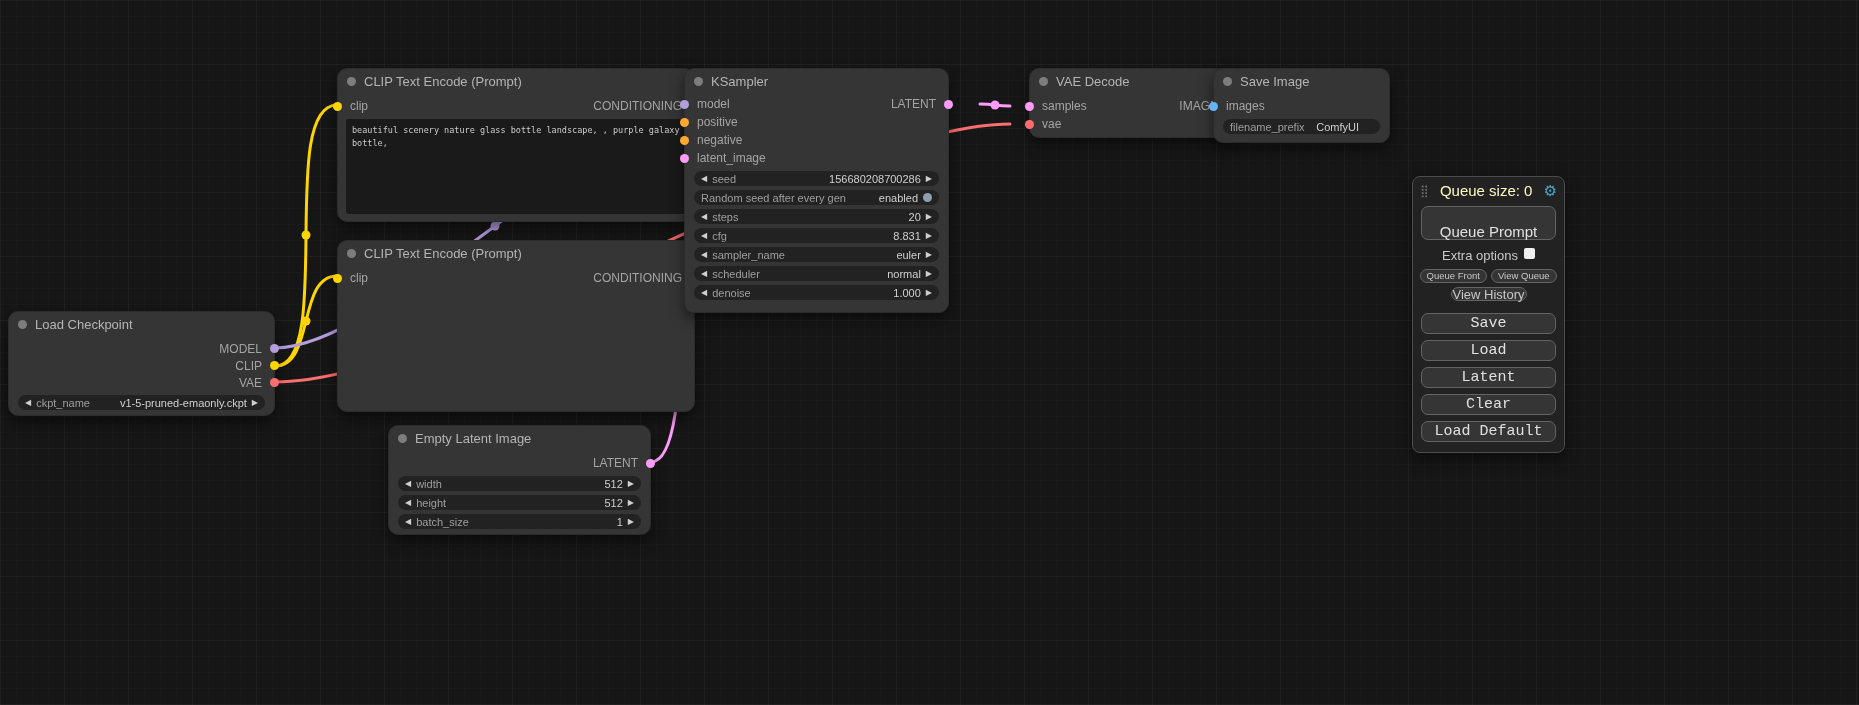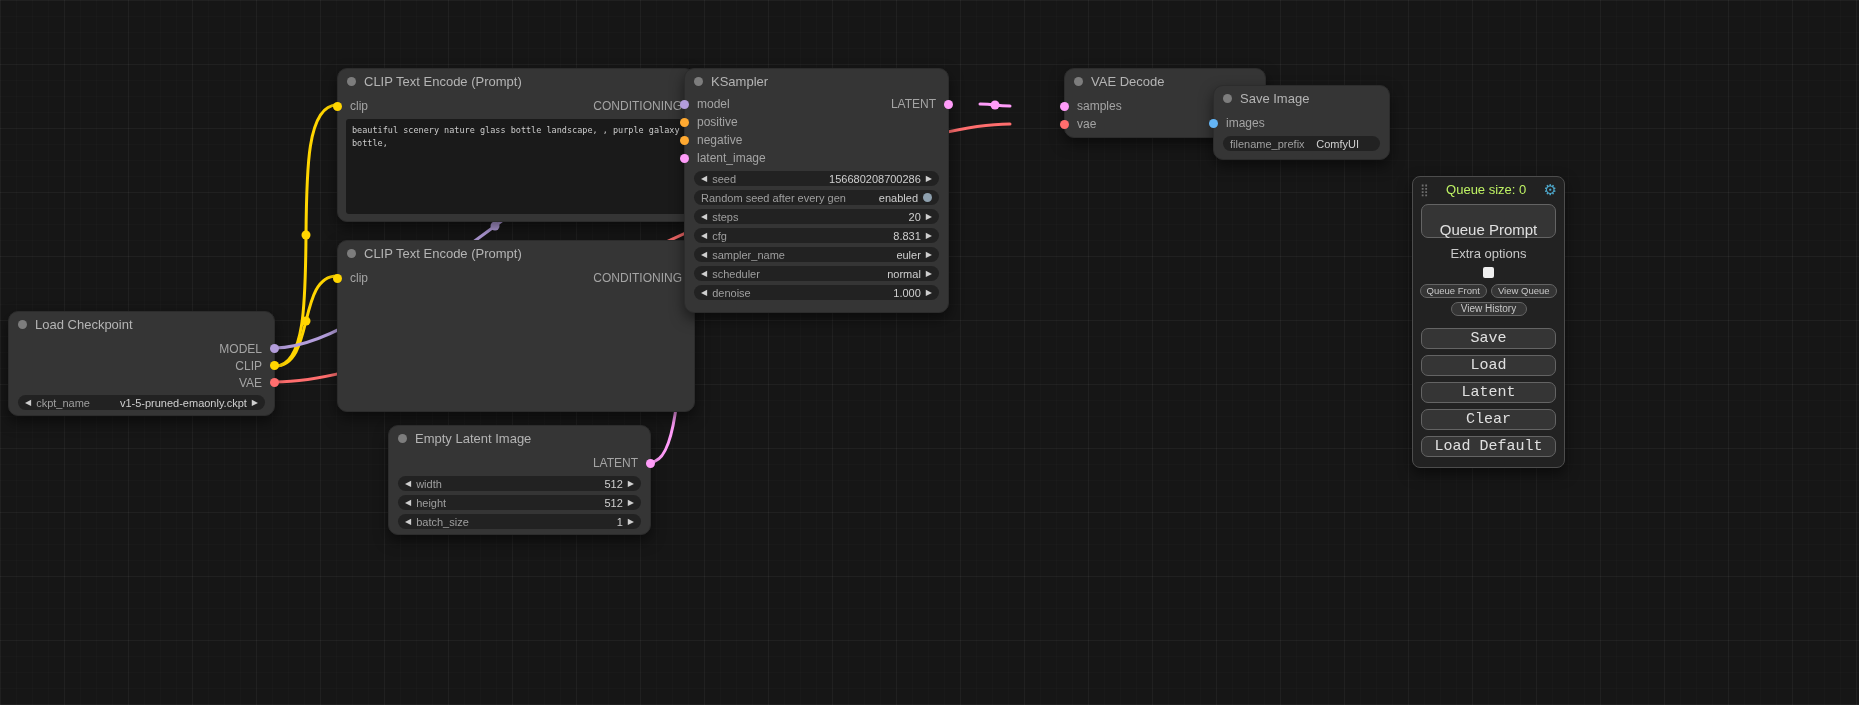--- a/index.html
+++ b/index.html
@@ -55,30 +55,30 @@
   }
 
   
   .menu{
     position:absolute;left:1412px;top:176px;width:153px;z-index:3;
     background:#222;border:1px solid #4d4d4d;border-radius:8px;
     box-shadow:0 6px 14px rgba(0,0,0,.5);padding-bottom:10px;box-sizing:border-box;
   }
   .menu-header{display:flex;align-items:center;padding:5px 7px 0;}
   .drag-handle{color:#6e6e6e;font-size:12px;flex:none;line-height:1;}
-  .menu-title{flex:1;text-align:center;font-size:13px;color:#bef264;}
+  .menu-title{flex:1;text-align:center;font-size:15px;color:#fef9c3;}
   .gear{font-size:15px;line-height:1;flex:none;cursor:pointer;}
   button{font-family:"Liberation Sans",sans-serif;cursor:pointer;}
   .btn{display:block;background:#353535;border:1px solid #646464;border-radius:7px;color:#e0e0e0;}
   .btn-queue{margin:7px 8px 0;width:calc(100% - 16px);height:23px;font-size:15px;padding:16px;}
-  .extra-row{margin-top:8px;display:flex;justify-content:center;align-items:center;gap:6px;font-size:13px;color:#c9c9c9;flex-direction:column;}
+  .extra-row{margin-top:8px;display:flex;justify-content:center;gap:6px;font-size:13px;color:#c9c9c9;}
   .checkbox{width:11px;height:11px;background:#efefef;border-radius:2px;display:inline-block;}
   .small-row{display:flex;gap:4px;margin:6px 7px 0;}
   .btn-small{flex:1;height:14px;font-size:9.5px;padding:0;border-radius:8px;color:#c8c8c8;line-height:1;}
-  .btn-hist{display:block;margin:4px auto 0;width:76px;height:14px;font-size:10px;padding:0;border-radius:8px;color:#c8c8c8;line-height:1;}
+  .btn-hist{display:block;margin:4px auto 0;width:76px;height:14px;font-size:13px;padding:0;border-radius:8px;color:#c8c8c8;line-height:1;}
   .btn-big{margin:6px 8px 0;width:calc(100% - 16px);height:21px;font-size:15px;padding:0;font-family:Liberation Mono, monospace;}
   .btn-big.first{margin-top:12px;}
 </style>
 </head>
 <body>
 
 <div id="canvas">
 
   <svg class="links" width="1859" height="705">
     <g fill="none" stroke-width="3" stroke-linecap="round">
@@ -253,40 +253,40 @@
       <span class="arr">▶</span>
     </div>
     <div class="widget">
       <span class="arr">◀</span>
       <span class="wname">denoise</span>
       <span class="wval">1.000</span>
       <span class="arr">▶</span>
     </div>
   </div>
 
-  <div class="node" style="left:1064px;top:68px;width:202px;height:70px">
+  <div class="node" style="left:1029px;top:68px;width:202px;height:70px">
     <div class="ntitle">
       <span class="tdot"></span>
       <span class="ttext">VAE Decode</span>
     </div>
     <div class="rows pt4">
       <div class="srow">
         <span class="dot in" style="background: rgb(255, 156, 249);"></span>
         <span class="slabel">samples</span>
         <span class="slabel">IMAGE</span>
         <span class="dot out" style="background: rgb(100, 181, 246);"></span>
       </div>
       <div class="srow">
         <span class="dot in" style="background: rgb(255, 110, 110);"></span>
         <span class="slabel">vae</span>
       </div>
     </div>
   </div>
 
-  <div class="node" style="left:1213px;top:85px;width:177px;height:75px">
+  <div class="node" style="left:1213px;top:68px;width:177px;height:75px">
     <div class="ntitle">
       <span class="tdot"></span>
       <span class="ttext">Save Image</span>
     </div>
     <div class="rows pt4">
       <div class="srow">
         <span class="dot in" style="background: rgb(100, 181, 246);"></span>
         <span class="slabel">images</span>
       </div>
     </div>

